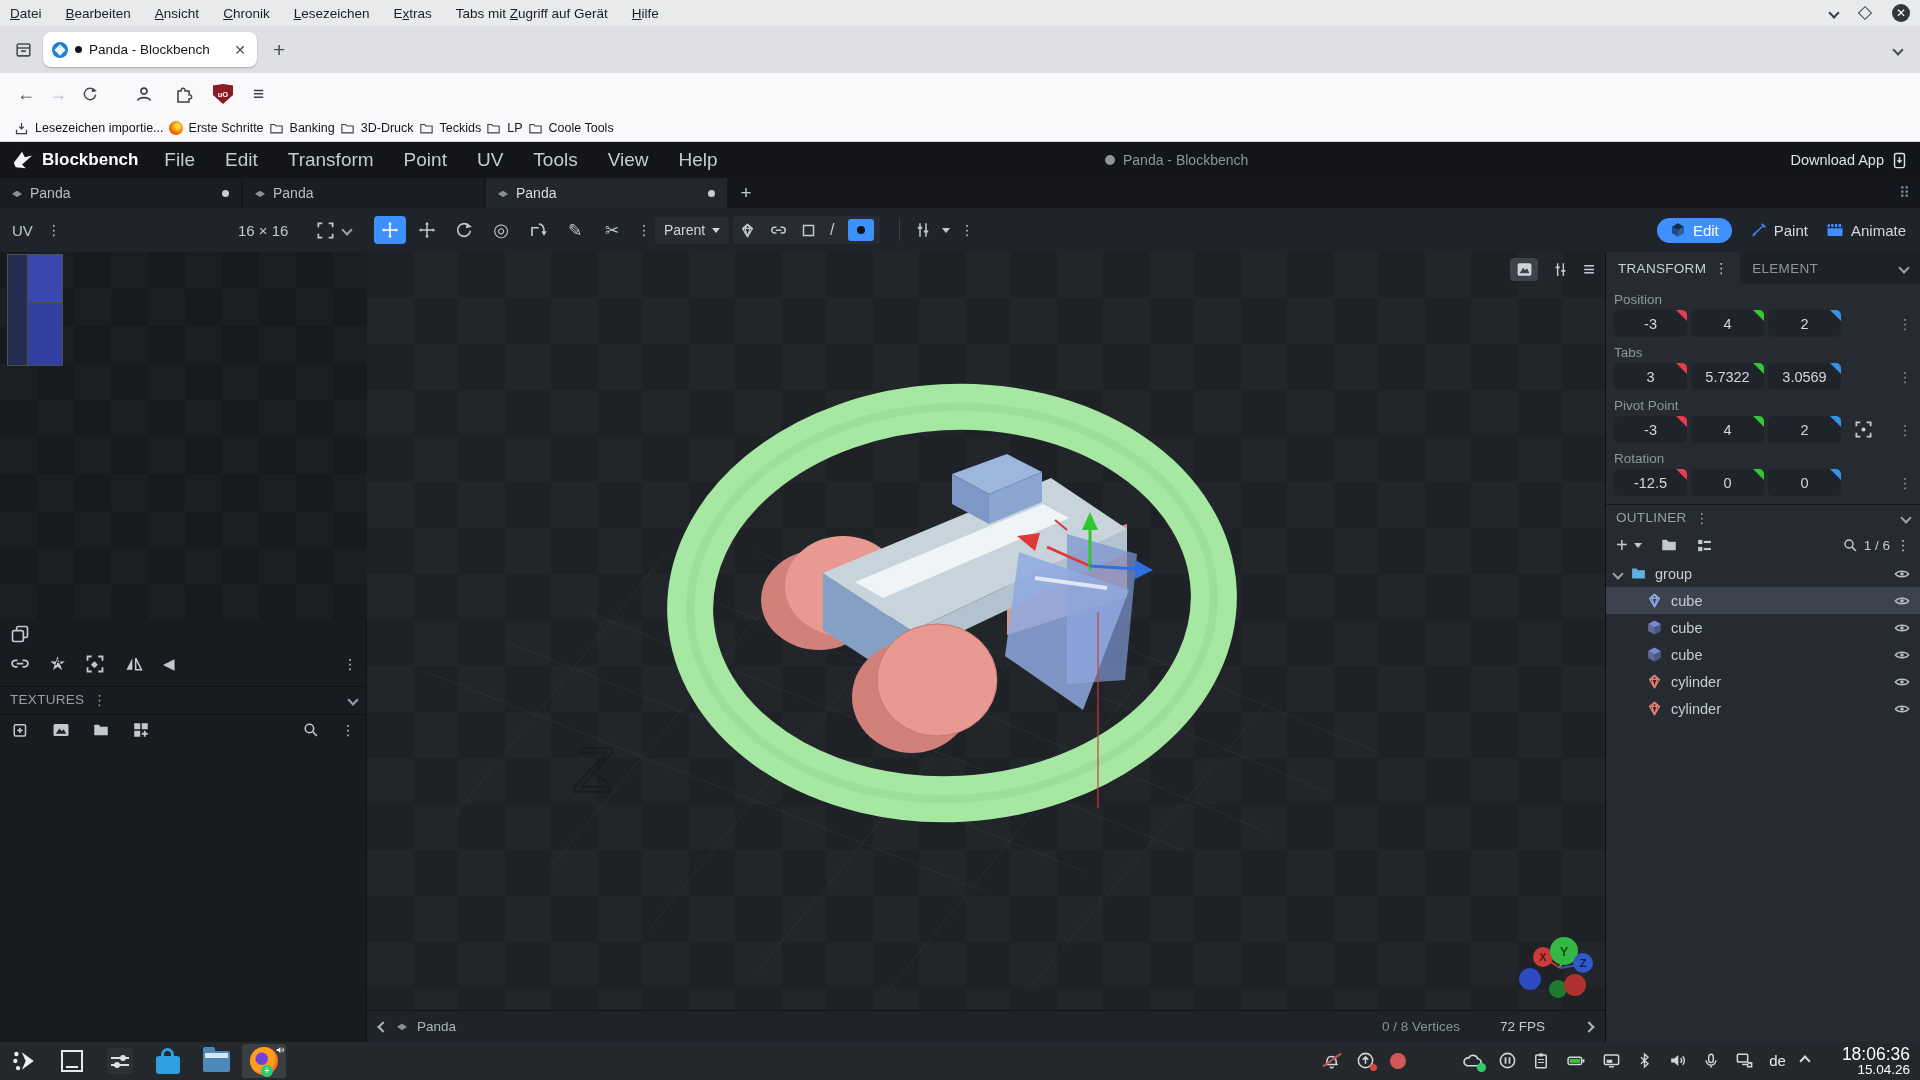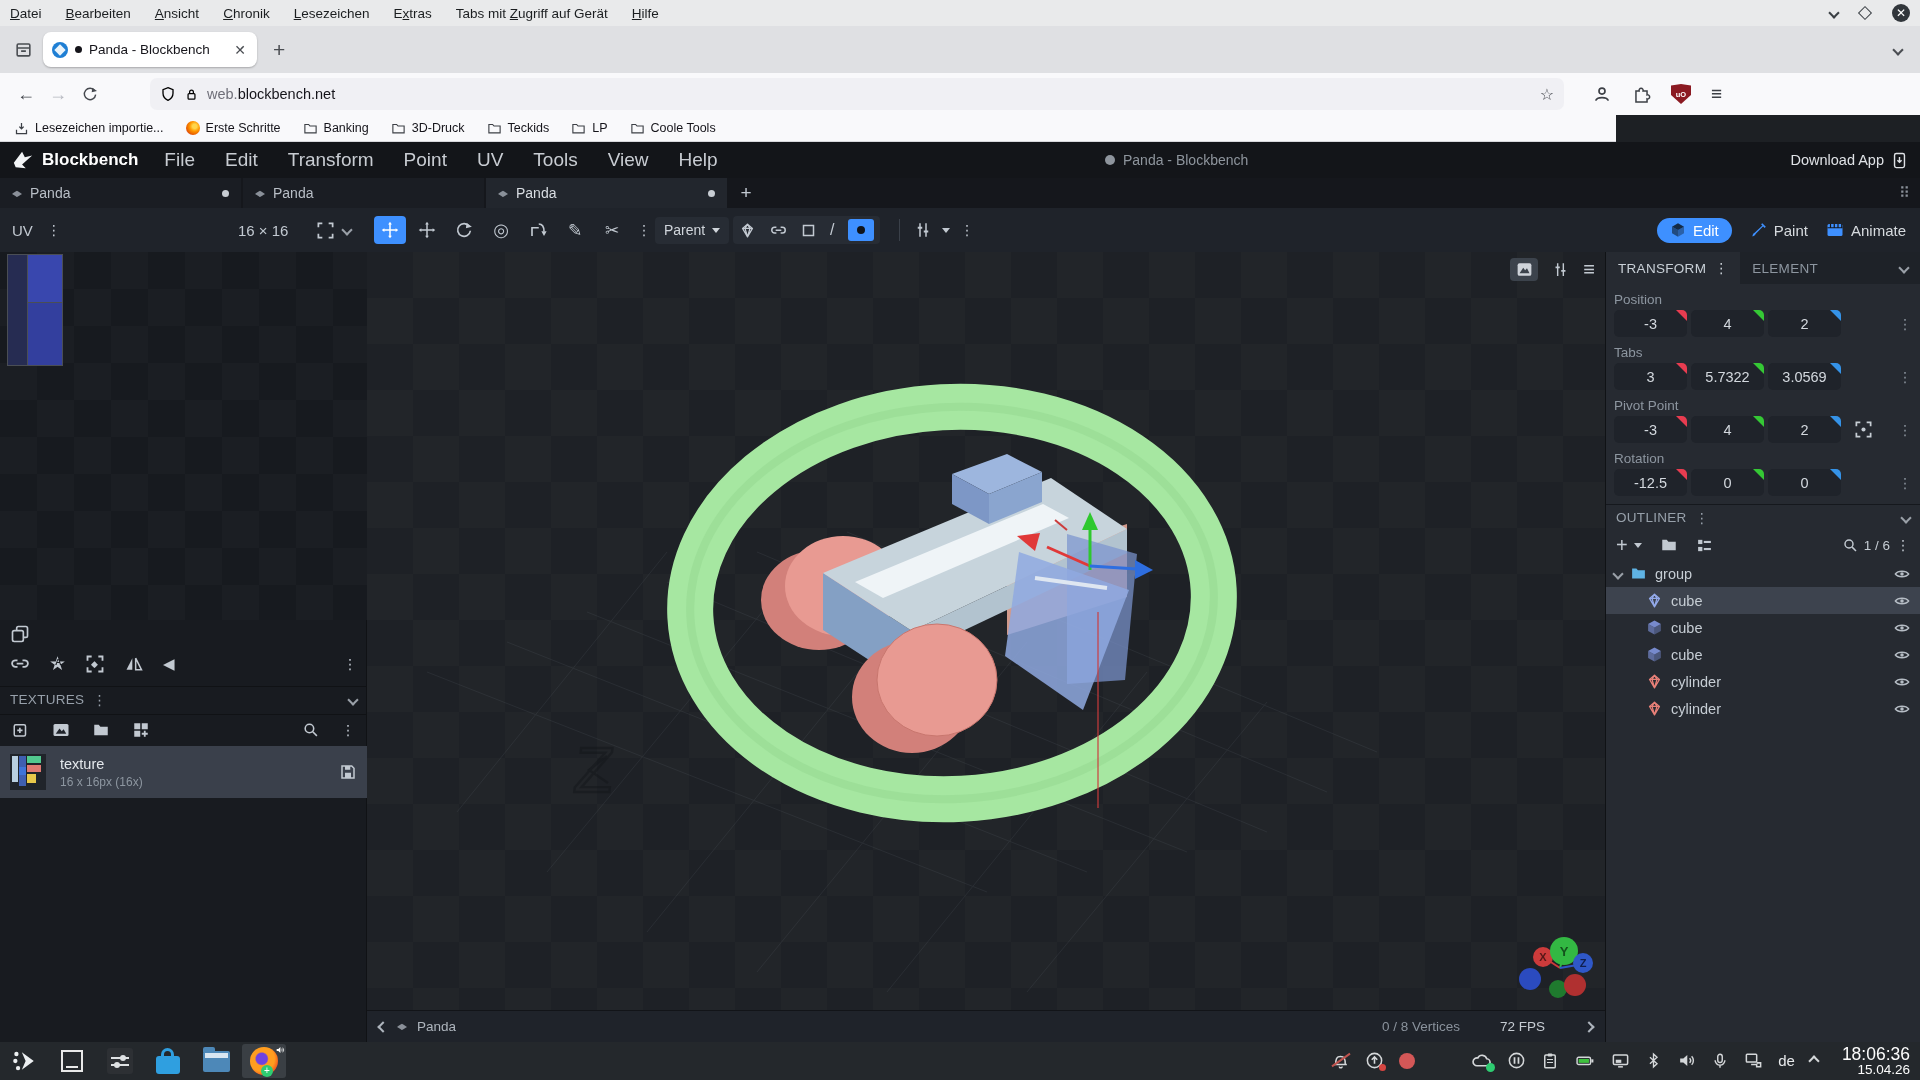--- a/index.html
+++ b/index.html
@@ -33,21 +33,21 @@
   #ffnav{position:absolute;top:73px;left:0;width:1920px;height:42px;background:#f9f9fb;display:flex;align-items:center}
   .navbtn{font-size:18px;color:#45484e;width:32px;text-align:center}
   .navbtn.dis{color:#b7b9c0}
   #urlbar{width:1414px;height:32px;margin-left:44px;background:#f0f0f4;border-radius:7px;display:flex;align-items:center;padding:0 10px;gap:8px}
   #urlbar .txt{font-size:14.5px;color:#15141a}
   #urlbar .pre{color:#6e6e78}
   #urlbar .star{margin-left:auto;font-size:16px;color:#45484e}
   #navicons{display:flex;align-items:center;gap:20px;margin-left:28px;color:#3d4046}
   .ubo{width:20px;height:20px;background:#8b1a22;clip-path:polygon(0 8%,50% 0,100% 8%,100% 55%,50% 100%,0 55%);display:flex;align-items:center;justify-content:center;color:#fff;font-size:7.5px;font-weight:bold}
   
-  #ffbm{position:absolute;top:115px;left:0;width:1616px;height:27px;background:#f9f9fb;border-bottom:1px solid #d7d7dc;display:flex;align-items:center;gap:22px;padding:0 14px;font-size:12.5px;color:#15141a}
+  #ffbm{position:absolute;top:115px;left:0;width:1920px;height:27px;background:#f9f9fb;border-bottom:1px solid #d7d7dc;display:flex;align-items:center;gap:5px;padding:0 14px;font-size:12.5px;color:#15141a}
   .bm{display:flex;align-items:center;gap:6px}
   .bm svg{color:#3d4046}
   .ffmini{width:14px;height:14px;border-radius:50%;background:radial-gradient(circle at 62% 38%,#ffd54a 0 18%,#ff9800 40%,#e85d00 68%,#c13b8e 100%)}
   
   #bbhead{position:absolute;top:142px;left:0;width:1920px;height:36px;background:#131519;display:flex;align-items:center;color:#c8ccd2}
   #bbhead .brand{display:flex;align-items:center;gap:8px;color:#fff;font-weight:bold;font-size:17px;margin:0 26px 0 12px}
   #bbhead .menu{display:flex;gap:30px;font-size:19px}
   #bbwintitle{position:absolute;left:1105px;display:flex;align-items:center;gap:8px;color:#8e959d;font-size:14px}
   #bbwintitle .dot{width:10px;height:10px;border-radius:50%;background:#8e959d}
   #dlapp{position:absolute;right:12px;display:flex;align-items:center;gap:7px;color:#dfe2e6;font-size:14.5px}
@@ -125,21 +125,21 @@
   .orow .eye{position:absolute;right:10px;color:#b6bdc5}
   .ind1{padding-left:40px}
   
   #taskbar{position:absolute;top:1042px;left:0;width:1920px;height:38px;background:#24282c;display:flex;align-items:center;color:#d4d7d9}
   .tbslot{width:48px;height:38px;display:flex;align-items:center;justify-content:center}
   .fftile{width:44px;height:34px;background:#3a3f44;border-radius:3px;display:flex;align-items:center;justify-content:center;position:relative}
   .ffball{width:28px;height:28px;border-radius:50%;background:radial-gradient(circle at 42% 42%,#6f42e0 0 24%,#ff9d1f 30% 55%,#f4541d 75%,#e02f8a 100%)}
   .ffplus{position:absolute;bottom:1px;left:19px;width:12px;height:12px;border-radius:50%;background:#2ecc71;color:#fff;font-size:10px;line-height:12px;text-align:center}
   #tray{margin-left:auto;display:flex;align-items:center;gap:15px;padding-right:10px}
   #tray .de{font-size:15px;color:#e8eaec}
-  #clock{text-align:right;color:#fcfcfc;line-height:1.05;margin-left:9px}
+  #clock{text-align:right;color:#fcfcfc;line-height:1.05;margin-left:18px}
   #clock .t{font-size:17.5px}
   #clock .d{font-size:13.5px}
   .recdot{width:16px;height:16px;border-radius:50%;background:#d35757}
   .badge{position:absolute;width:7px;height:7px;border-radius:50%;background:#d64541;right:-2px;bottom:-1px}
 </style>
 </head>
 <body>
 
 <svg width="0" height="0" style="position:absolute">
 <defs>
@@ -335,30 +335,20 @@
 </div>
 
 <div id="ffnav">
   <span class="navbtn" style="margin-left:10px">←</span>
   <span class="navbtn dis">→</span>
   <span class="navbtn">
       <svg width="16" height="16" style="margin:0 auto">
         <use href="#i-rotate"></use>
       </svg>
     </span>
-  <div id="urlbar">
-    <svg width="16" height="16">
-        <use href="#i-shield"></use>
-      </svg>
-    <svg width="15" height="15">
-        <use href="#i-lock"></use>
-      </svg>
-    <span class="txt"><span class="pre">web.</span><span>blockbench.net</span></span>
-    <span class="star">☆</span>
-  </div>
   <div id="navicons">
     <svg width="20" height="20">
         <use href="#i-person"></use>
       </svg>
     <svg width="19" height="19">
         <use href="#i-puzzle"></use>
       </svg>
     <span class="ubo">uO</span>
     <span style="font-size:19px">≡</span>
   </div>
@@ -598,37 +588,20 @@
       <svg width="18" height="18">
           <use href="#i-folder"></use>
         </svg>
       <svg width="18" height="18">
           <use href="#i-grid-add"></use>
         </svg>
       <svg width="17" height="17" style="margin-left:auto">
           <use href="#i-search"></use>
         </svg>
       <span class="kebab">⋮</span>
-    </div>
-    <div id="texitem">
-      <div id="texthumb">
-        <i style="left:2px;top:2px;width:6px;height:26px;background:#b9cfdf"></i>
-        <i style="left:9px;top:2px;width:7px;height:30px;background:#3f5fb0"></i>
-        <i style="left:17px;top:2px;width:14px;height:7px;background:#52c98f"></i>
-        <i style="left:17px;top:11px;width:14px;height:7px;background:#e07a72"></i>
-        <i style="left:17px;top:20px;width:9px;height:9px;background:#e8c84a"></i>
-        <i style="left:9px;top:13px;width:7px;height:8px;background:#3f74d8"></i>
-      </div>
-      <div>
-        <div class="nm">texture</div>
-        <div class="mt">16 x 16px (16x)</div>
-      </div>
-      <svg width="18" height="18">
-          <use href="#i-floppy"></use>
-        </svg>
     </div>
   </div>
 
   <div id="vp">
     <div id="vpbtns">
       <span class="imgbtn">
           <svg width="17" height="15" viewBox="0 0 24 24">
             <rect x="1" y="2" width="22" height="20" rx="3" fill="#cfd4da"></rect>
             <polygon points="4,18 10,9 13,13 16,10 20,18" fill="#3c434c"></polygon>
           </svg>

